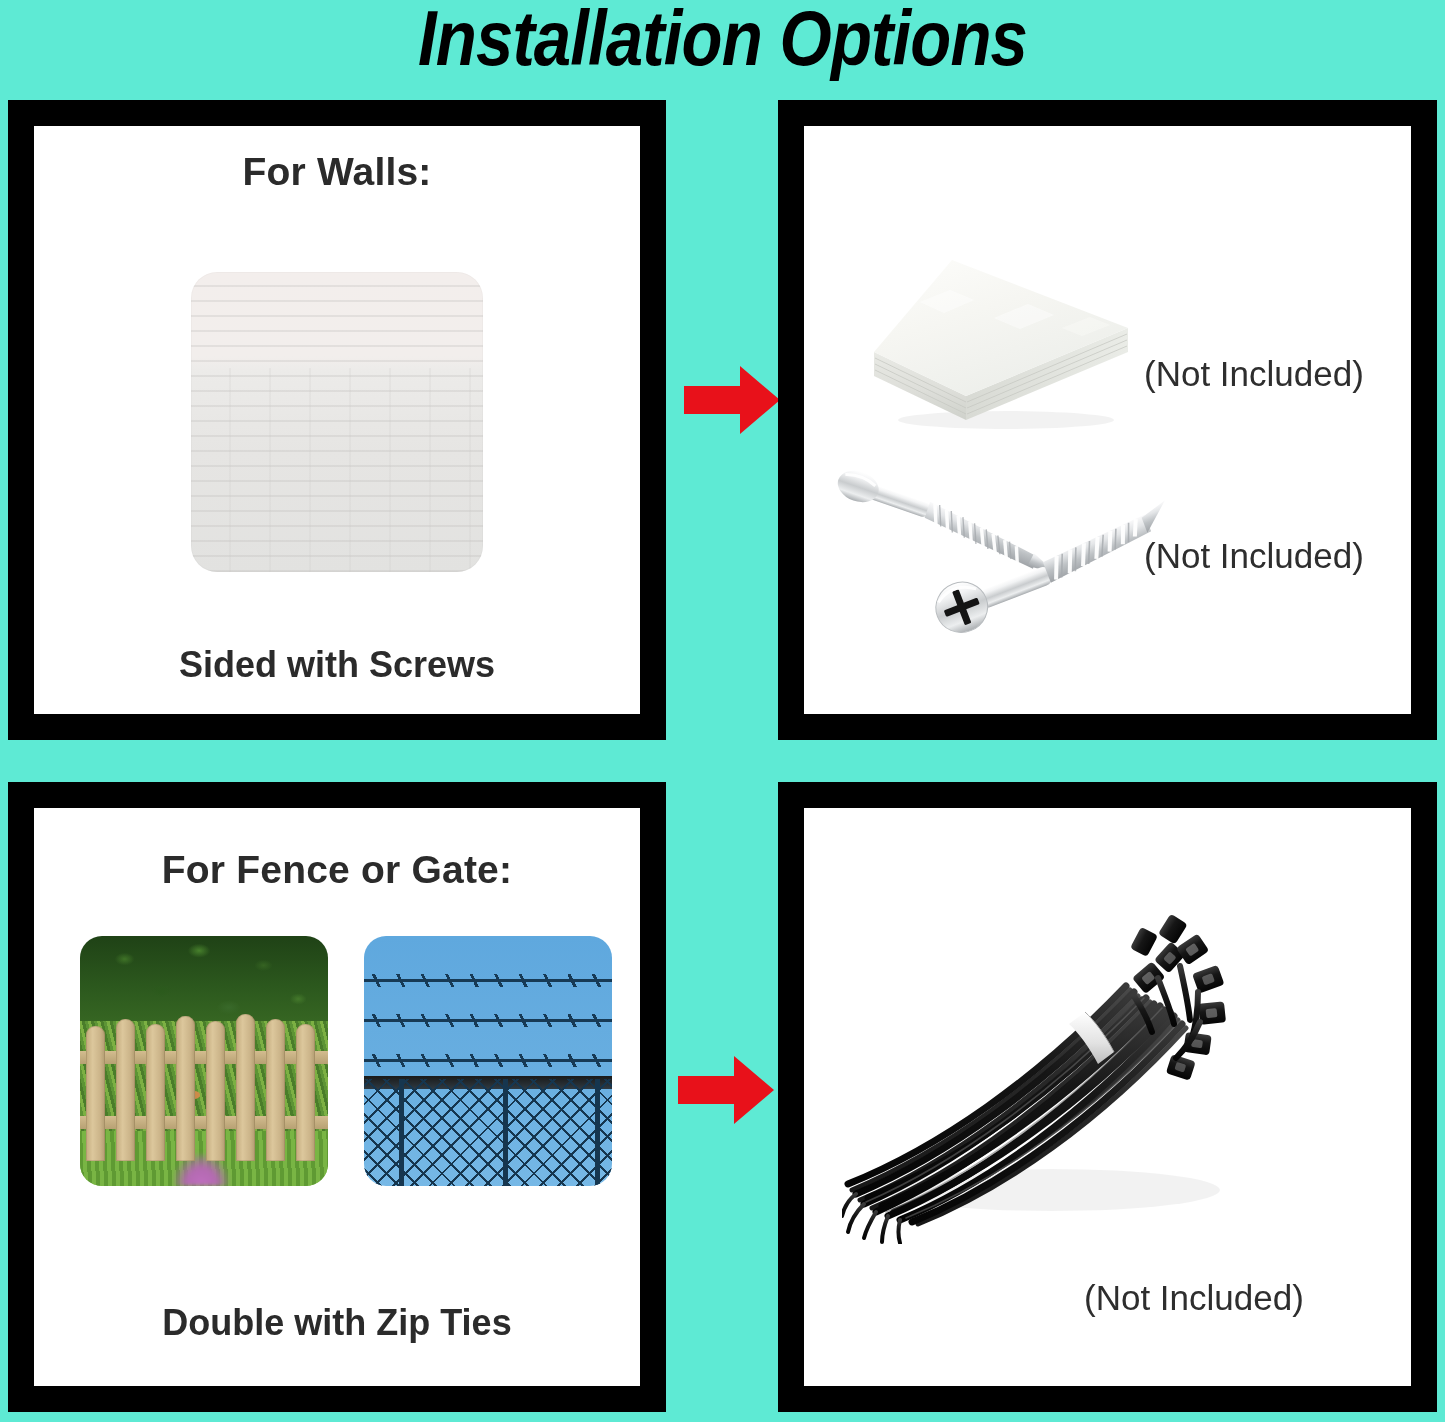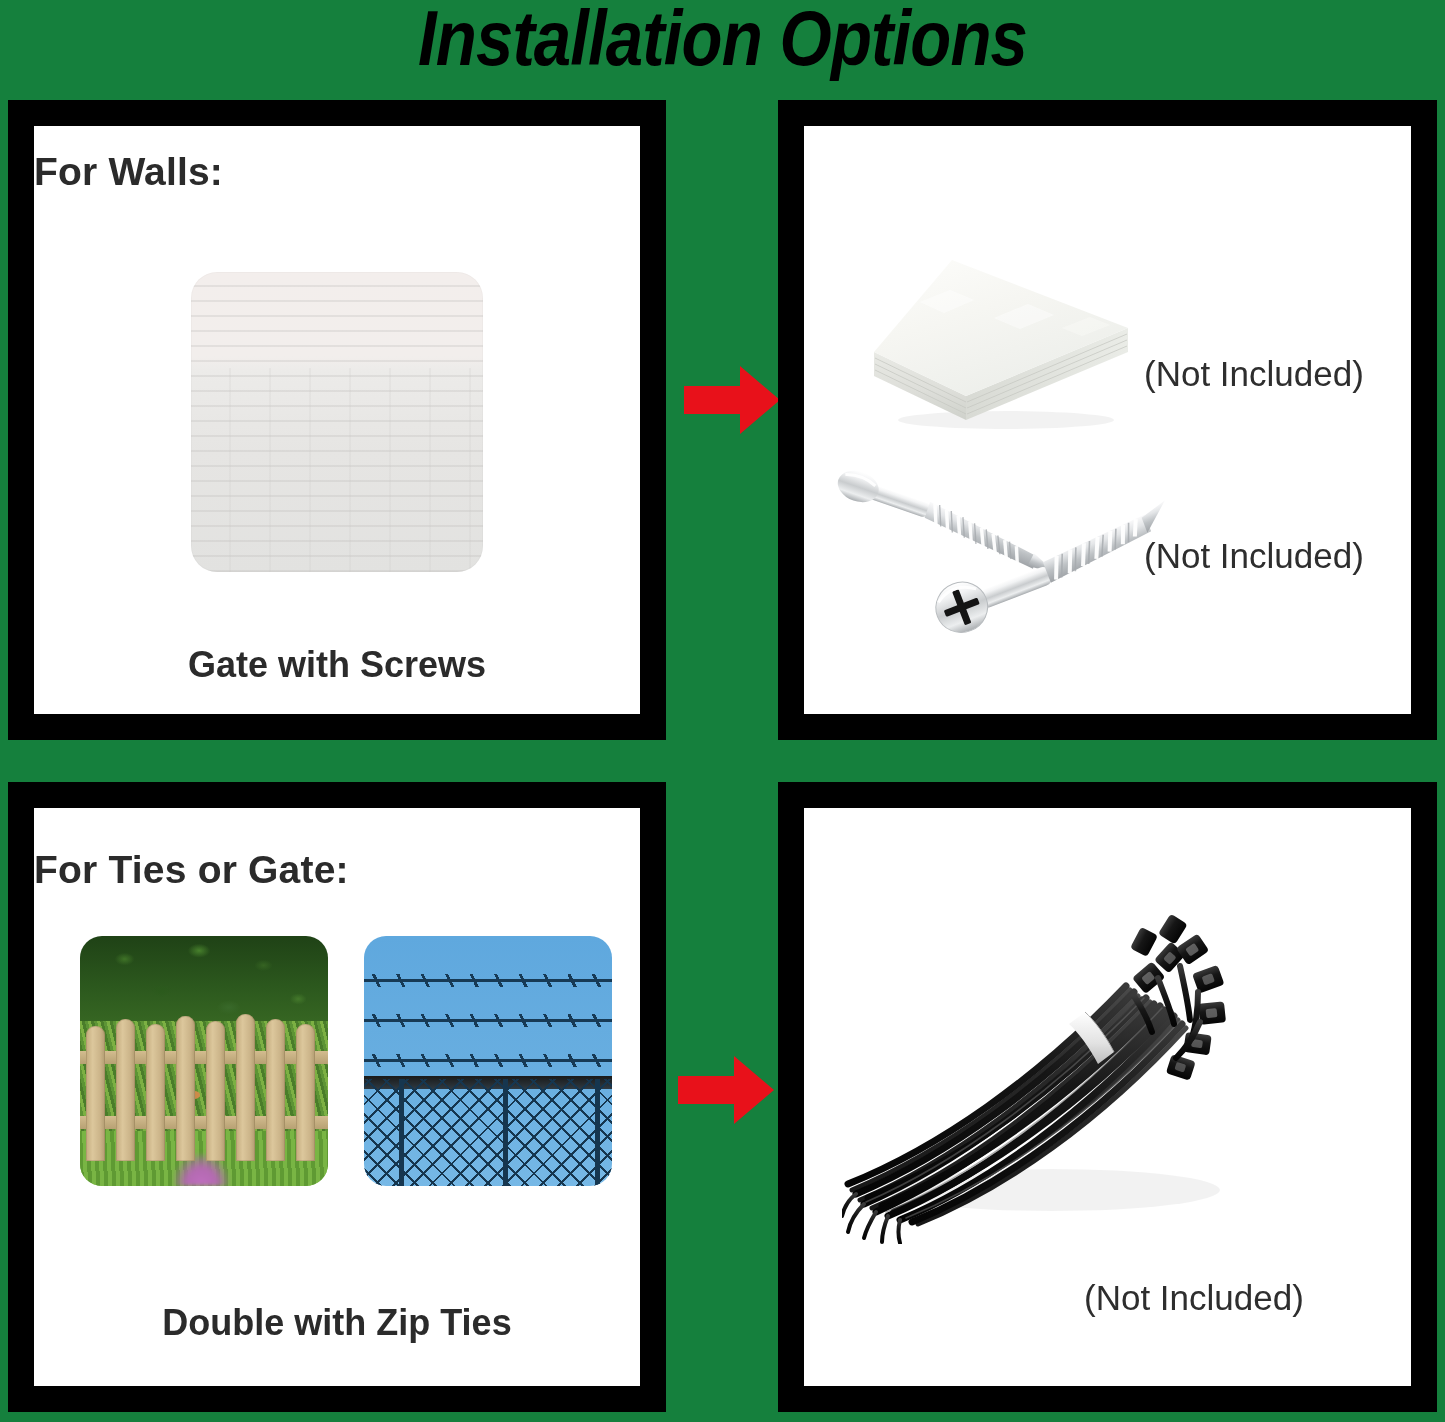--- a/index.html
+++ b/index.html
@@ -10,21 +10,21 @@
     height: 1422px;
     background: #ffffff;
     font-family: "Liberation Sans", sans-serif;
     overflow: hidden;
   }
 
   #root {
     position: relative;
     width: 1445px;
     height: 1422px;
-    background: #15803d;
+    background: #5eead4;
   }
 
   
   .title {
     position: absolute;
     top: -2px;
     left: 0;
     width: 1445px;
     text-align: center;
     font-family: "Liberation Sans", sans-serif;
@@ -55,21 +55,21 @@
 
   #panel-walls      { left: 8px;   top: 100px; width: 658px; height: 640px; }
   #panel-hardware   { left: 778px; top: 100px; width: 659px; height: 640px; }
   #panel-fence      { left: 8px;   top: 782px; width: 658px; height: 630px; }
   #panel-zipties    { left: 778px; top: 782px; width: 659px; height: 630px; }
 
   
   .panel-heading {
     position: absolute;
     width: 100%;
-    text-align: left;
+    text-align: center;
     font-size: 39px;
     font-weight: 700;
     color: #2b2b2b;
     letter-spacing: 0.2px;
   }
   #walls-heading { top: 24px; }
   #fence-heading { top: 40px; }
 
   .panel-caption {
     position: absolute;
@@ -279,21 +279,21 @@
   <div class="title">Installation Options</div>
 
   <div class="panel" id="panel-walls">
     <div class="panel-inner">
 
       <div class="panel-heading" id="walls-heading">For Walls:</div>
 
       <div id="wall-swatch"></div>
 
       <div class="panel-caption" id="walls-caption">
-        <div>Gate with Screws</div>
+        <div>Sided with Screws</div>
       </div>
 
     </div>
   </div>
 
   <svg class="arrow" id="arrow-top" viewBox="0 0 100 76">
     <polygon points="2,24 58,24 58,4 98,38 58,72 58,52 2,52" fill="#e8111a"></polygon>
   </svg>
 
   <div class="panel" id="panel-hardware">
@@ -431,21 +431,21 @@
       <div class="note-label" id="note-tape">(Not Included)</div>
 
       <div class="note-label" id="note-screws">(Not Included)</div>
 
     </div>
   </div>
 
   <div class="panel" id="panel-fence">
     <div class="panel-inner">
 
-      <div class="panel-heading" id="fence-heading">For Ties or Gate:</div>
+      <div class="panel-heading" id="fence-heading">For Fence or Gate:</div>
 
       <div class="photo" id="photo-wood">
         <div class="sky-hedge"></div>
         <div class="hedge-tex"></div>
         <div class="foliage"></div>
         <div class="bloom" style="left:16%; top:44%;"></div>
         <div class="bloom" style="left:30%; top:56%;"></div>
         <div class="bloom" style="left:58%; top:46%;"></div>
         <div class="bloom" style="left:78%; top:52%;"></div>
         <div class="bloom" style="left:44%; top:62%;"></div>

